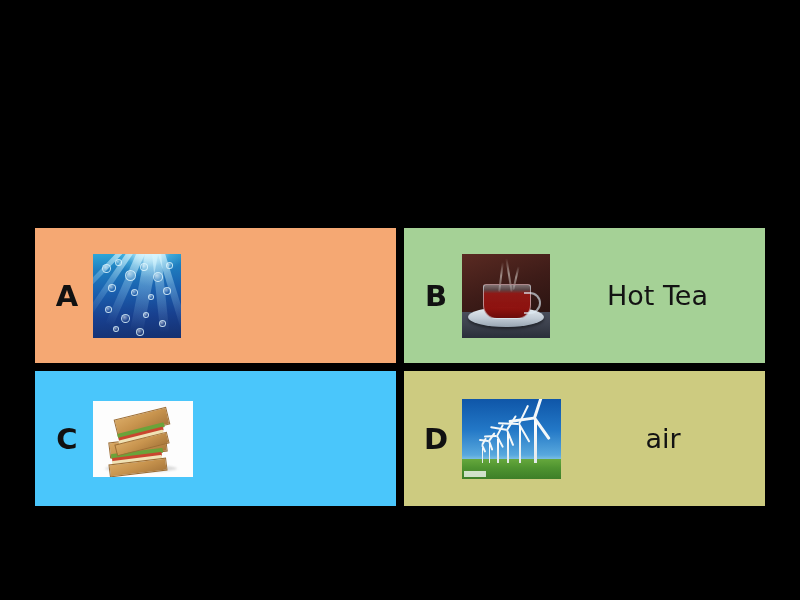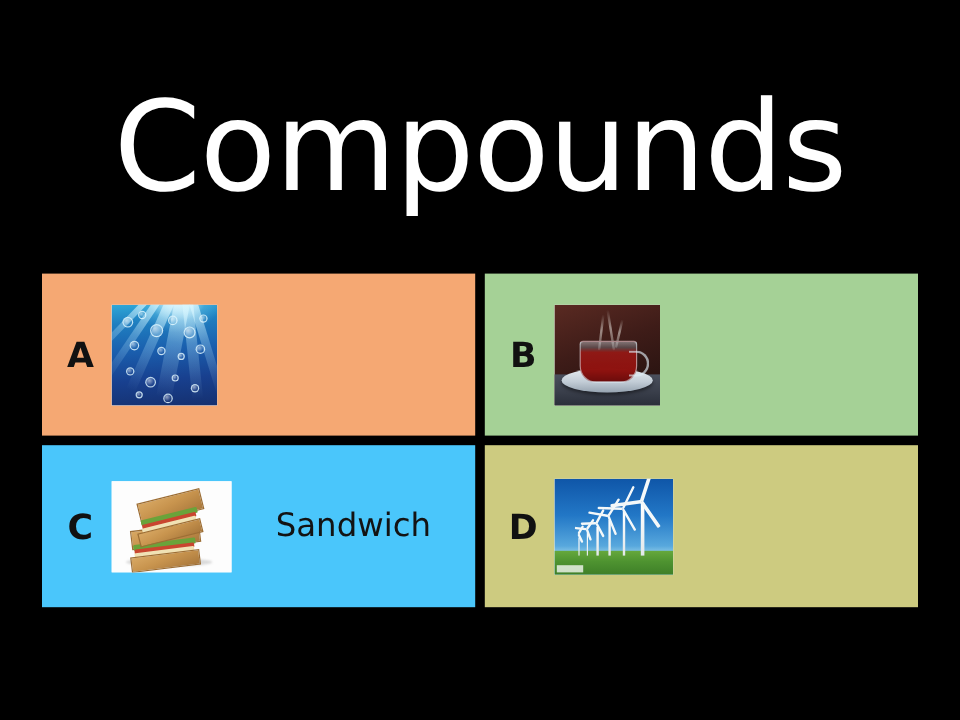--- a/index.html
+++ b/index.html
@@ -235,21 +235,20 @@
     width: 22px;
     height: 6px;
     background: rgba(255,255,255,0.75);
   }
 </style>
 </head>
 <body style="background: rgb(0, 0, 0);">
 
 <div class="quiz-stage">
 
-  <div class="quiz-title">Compounds</div>
 
   <div class="answer-grid">
 
     <div class="answer-card" id="card-a" style="background: rgb(245, 168, 115);">
       <span class="answer-letter">A</span>
       <span class="answer-thumb">
         <span class="art-water">
           <span class="ray r1"></span>
           <span class="ray r2"></span>
           <span class="ray r3"></span>
@@ -283,20 +282,21 @@
           <span class="table"></span>
           <span class="steam s1"></span>
           <span class="steam s2"></span>
           <span class="steam s3"></span>
           <span class="saucer"></span>
           <span class="cup">
               <span class="handle"></span>
             </span>
         </span>
       </span>
+      <span class="answer-text">Hot Tea</span>
     </div>
 
     <div class="answer-card" id="card-c" style="background: rgb(74, 198, 251);">
       <span class="answer-letter">C</span>
       <span class="answer-thumb wide">
         <span class="art-sandwich">
           <span class="shadow"></span>
 
           <span class="bread" style="left:16px; top:38px; width:56px; height:14px; transform:rotate(-7deg);"></span>
           <span class="filling lettuce" style="left:18px; top:50px; width:52px; height:5px; transform:rotate(-7deg);"></span>
@@ -304,21 +304,20 @@
           <span class="filling cheese" style="left:19px; top:57px; width:50px; height:4px; transform:rotate(-7deg);"></span>
           <span class="bread" style="left:16px; top:60px; width:56px; height:11px; transform:rotate(-7deg);"></span>
 
           <span class="bread" style="left:22px; top:12px; width:52px; height:16px; transform:rotate(-14deg);"></span>
           <span class="filling lettuce" style="left:24px; top:27px; width:48px; height:5px; transform:rotate(-14deg);"></span>
           <span class="filling tomato" style="left:25px; top:31px; width:46px; height:4px; transform:rotate(-14deg);"></span>
           <span class="filling cheese" style="left:25px; top:34px; width:46px; height:4px; transform:rotate(-14deg);"></span>
           <span class="bread" style="left:22px; top:37px; width:52px; height:10px; transform:rotate(-14deg);"></span>
         </span>
       </span>
-      <span class="answer-text">Sandwich</span>
     </div>
 
     <div class="answer-card" id="card-d" style="background: rgb(205, 203, 128);">
       <span class="answer-letter">D</span>
       <span class="answer-thumb turbine">
         <span class="art-turbines">
           <span class="grass"></span>
 
           <span class="mast" style="left:72px; height:44px; width:3px;"></span>
           <span class="blade" style="left:71px; bottom:61px; width:3px; height:26px; transform:rotate(18deg);"></span>
@@ -345,16 +344,17 @@
           <span class="blade" style="left:26px; bottom:38px; width:2px; height:10px; transform:rotate(160deg);"></span>
           <span class="blade" style="left:26px; bottom:38px; width:2px; height:10px; transform:rotate(276deg);"></span>
 
           <span class="mast" style="left:20px; height:15px; width:1px;"></span>
           <span class="blade" style="left:19px; bottom:34px; width:2px; height:8px; transform:rotate(30deg);"></span>
           <span class="blade" style="left:19px; bottom:34px; width:2px; height:8px; transform:rotate(155deg);"></span>
 
           <span class="credit"></span>
         </span>
       </span>
+      <span class="answer-text">air</span>
     </div>
 
   </div>
 </div>
 
 </body></html>

